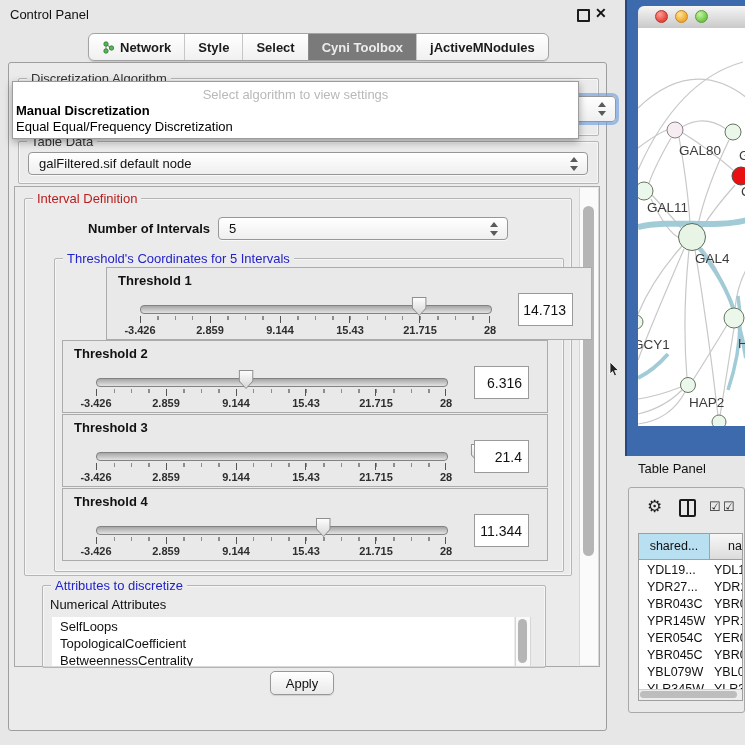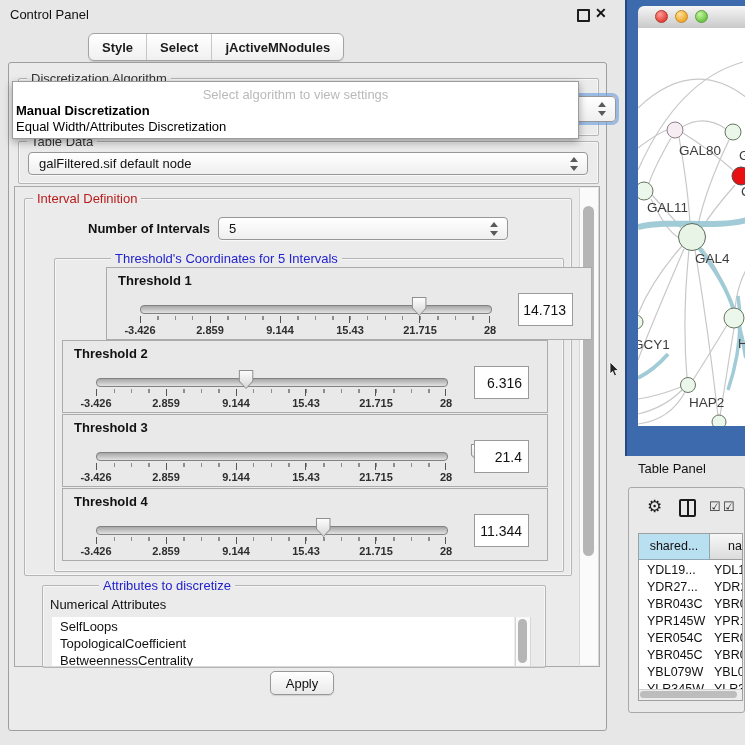--- a/index.html
+++ b/index.html
@@ -11,21 +11,21 @@
        background:linear-gradient(#ffffff,#f0f0f0);box-shadow:0 1px 1px rgba(0,0,0,.15);}
   .seg .tab{display:flex;align-items:center;gap:5px;padding:0 13px;font-size:13px;
        font-weight:600;color:#1b1b1b;border-left:1px solid #c6c6c6;white-space:nowrap;}
   .seg .tab:first-child{border-left:none;}
   .seg .tab.sel{background:#7a7a7a;color:#ededed;border-left-color:#8b8b8b;}
   
   .grp{position:absolute;border:1px solid #b5b5b5;border-radius:2px;
        box-shadow:inset 0 0 0 1px rgba(255,255,255,.55);}
   .grp>.glabel{position:absolute;top:-8px;left:8px;background:#ebebeb;padding:0 4px;
        font-size:13px;line-height:15px;}
-  .green{color:#b91c1c;} .blue{color:#2222cc;margin-left:48px;} .dark{color:#333;}
+  .green{color:#b91c1c;} .blue{color:#2222cc;} .dark{color:#333;}
   
   .combo{position:absolute;border:1px solid #979797;border-radius:4px;
         background:linear-gradient(#ffffff,#efefef);font-size:13px;color:#111;
         display:flex;align-items:center;padding:0 24px 0 10px;box-shadow:0 1px 0 rgba(255,255,255,.7);}
   .spin{position:absolute;right:9px;top:50%;width:8px;height:14px;transform:translateY(-50%);}
   .spin::before{content:"";position:absolute;left:0;top:0;border:4px solid transparent;border-bottom:5px solid #5a5a5a;border-top:none;}
   .spin::after{content:"";position:absolute;left:0;bottom:0;border:4px solid transparent;border-top:5px solid #5a5a5a;border-bottom:none;}
   
   .tpanel{position:absolute;left:62px;width:484px;height:71px;background:#e9e9e9;
         border:1px solid #ababab;}
@@ -64,44 +64,57 @@
   <div class="abs" style="left:0;top:0;width:620px;height:745px;">
 
     <div class="abs" style="left:0;top:0;width:620px;height:28px;">
       <span class="abs" style="left:10px;top:7px;font-size:13px;">Control Panel</span>
       <span class="abs" style="left:577px;top:9px;width:9px;height:9px;border:2px solid #1c1c1c;border-radius:1px;"></span>
       <span class="abs" style="left:595px;top:5px;font-size:14px;font-weight:700;">✕</span>
     </div>
 
     <div class="seg abs" style="left:88px;top:33px;height:26px;">
       <div class="tab">
+        <svg width="13" height="13" viewBox="0 0 13 13">
+          <line x1="4" y1="3" x2="9" y2="7" stroke="#9a9a9a" stroke-width="1.2"></line>
+          <line x1="4" y1="3" x2="4" y2="10" stroke="#9a9a9a" stroke-width="1.2"></line>
+          <circle cx="4" cy="3" r="2.2" fill="#57b657" stroke="#2c7a2c" stroke-width=".8"></circle>
+          <circle cx="4" cy="10" r="2.2" fill="#57b657" stroke="#2c7a2c" stroke-width=".8"></circle>
+          <circle cx="9.5" cy="7" r="2.2" fill="#57b657" stroke="#2c7a2c" stroke-width=".8"></circle>
+        </svg>
+        <span>Network</span>
+      </div>
+      <div class="tab">
         <span>Style</span>
       </div>
       <div class="tab">
         <span>Select</span>
+      </div>
+      <div class="tab sel">
+        <span>Cyni Toolbox</span>
       </div>
       <div class="tab">
         <span>jActiveMNodules</span>
       </div>
     </div>
 
     <div class="abs" style="left:8px;top:62px;width:599px;height:669px;border:1px solid #9e9e9e;border-radius:3px;background:#ebebeb;box-sizing:border-box;"></div>
 
     <div class="grp" style="left:18px;top:78px;width:579px;height:56px;">
       <span class="glabel dark">Discretization Algorithm</span>
     </div>
     <div class="combo" style="left:24px;top:96px;width:556px;height:24px;box-shadow:0 0 0 3px rgba(110,160,225,.65);">
       <span class="spin"></span>
     </div>
 
     <div class="abs" style="left:12px;top:81px;width:565px;height:56px;background:#ffffff;border:1px solid #9c9c9c;
                 box-shadow:0 3px 8px rgba(0,0,0,.35);z-index:5;">
       <div style="position:absolute;left:0;top:5px;width:100%;text-align:center;font-size:13px;color:#b9b9b9;">Select algorithm to view settings</div>
       <div style="position:absolute;left:3px;top:21px;font-size:13px;font-weight:700;color:#000;">Manual Discretization</div>
-      <div style="position:absolute;left:3px;top:37px;font-size:13px;color:#000;">Equal Width/Attributes Discretization</div>
+      <div style="position:absolute;left:3px;top:37px;font-size:13px;color:#000;">Equal Equal/Frequency Discretization</div>
     </div>
 
     <div class="grp" style="left:18px;top:141px;width:579px;height:41px;">
       <span class="glabel dark">Table Data</span>
     </div>
     <div class="combo" style="left:28px;top:152px;width:560px;height:23px;box-sizing:border-box;">
       <span>galFiltered.sif default node</span>
       <span class="spin"></span>
     </div>
 

